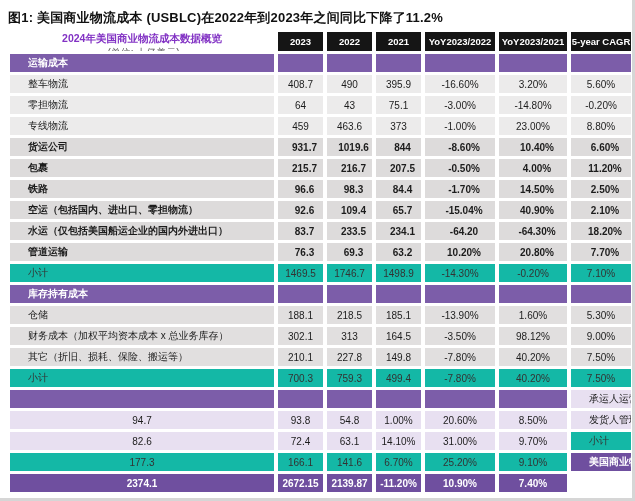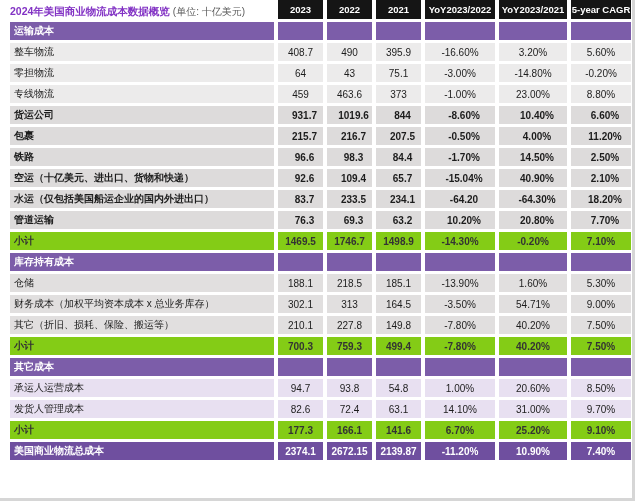--- a/index.html
+++ b/index.html
@@ -33,45 +33,46 @@
   .grid-body { row-gap:3px; margin-top:3px; grid-auto-rows:18px; }
   .hdr-cell {
     height:19px;
     display:flex; align-items:center; justify-content:center;
     background:#151515; color:#ffffff;
     font-size:9.5px; font-weight:700;
     white-space:nowrap;
   }
   .hdr-label-cell {
     background:transparent;
-    display:flex; align-items:flex-end; justify-content:flex-start;
-    white-space:nowrap; overflow:hidden;
+    display:flex; align-items:center; justify-content:flex-start;
+    white-space:nowrap; overflow:hidden;flex-direction:column;
   }
   .overview-label { color:#8232C4; font-weight:700; font-size:10.5px; }
   .unit-label { color:#595959; font-weight:400; font-size:10px; margin-left:3px; }
   .cell {
     display:flex; align-items:center;
     font-size:10px; color:#1c1c1c;
     white-space:nowrap; overflow:hidden;
   }
-  .cell.label { padding-left:4px; justify-content:flex-start; }
+  .cell.label { padding-left:18px; justify-content:flex-start; }
   .cell.num   { justify-content:center; }
   
   .section { background:#7C5DA9; color:#ffffff; font-weight:700; }
   .light   { background:#ECEBEB; font-weight:400;text-align:right; }
   .bold    { background:#DDDBDB; font-weight:700;padding-left:8px; }
   .plain   { background:#E1DFDF; font-weight:400; }
-  .subtotal{ background:#84cc16; color:#333333; font-weight:700; }
+  .subtotal{ background:#14b8a6; color:#333333; font-weight:400; }
   .lavender{ background:#E8E0F1; font-weight:400; }
   .total   { background:#6F4F9F; color:#ffffff; font-weight:700;text-align:center; }
 </style>
 </head>
 <body>
 
 <div class="page">
+  <div class="fig-title">图1: 美国商业物流成本 (USBLC)在2022年到2023年之间同比下降了11.2%</div>
 
   <div class="tbl">
     <div class="grid-row">
       <div class="hdr-cell hdr-label-cell">
         <span class="overview-label">2024年美国商业物流成本数据概览</span>
         <span class="unit-label">(单位: 十亿美元)</span>
       </div>
       <div class="hdr-cell">2023</div>
       <div class="hdr-cell">2022</div>
       <div class="hdr-cell">2021</div>
@@ -123,21 +124,21 @@
         <div class="cell num bold">-0.50%</div>
         <div class="cell num bold">4.00%</div>
         <div class="cell num bold">11.20%</div>
         <div class="cell label bold">铁路</div>
         <div class="cell num bold">96.6</div>
         <div class="cell num bold">98.3</div>
         <div class="cell num bold">84.4</div>
         <div class="cell num bold">-1.70%</div>
         <div class="cell num bold">14.50%</div>
         <div class="cell num bold">2.50%</div>
-        <div class="cell label bold">空运（十亿美元、进出口、货物和快递）</div>
+        <div class="cell label bold">空运（包括国内、进出口、零担物流）</div>
         <div class="cell num bold">92.6</div>
         <div class="cell num bold">109.4</div>
         <div class="cell num bold">65.7</div>
         <div class="cell num bold">-15.04%</div>
         <div class="cell num bold">40.90%</div>
         <div class="cell num bold">2.10%</div>
         <div class="cell label bold">水运（仅包括美国船运企业的国内外进出口）</div>
         <div class="cell num bold">83.7</div>
         <div class="cell num bold">233.5</div>
         <div class="cell num bold">234.1</div>
@@ -170,37 +171,36 @@
         <div class="cell num plain">218.5</div>
         <div class="cell num plain">185.1</div>
         <div class="cell num plain">-13.90%</div>
         <div class="cell num plain">1.60%</div>
         <div class="cell num plain">5.30%</div>
         <div class="cell label plain">财务成本（加权平均资本成本 x 总业务库存）</div>
         <div class="cell num plain">302.1</div>
         <div class="cell num plain">313</div>
         <div class="cell num plain">164.5</div>
         <div class="cell num plain">-3.50%</div>
-        <div class="cell num plain">54.71%</div>
+        <div class="cell num plain">98.12%</div>
         <div class="cell num plain">9.00%</div>
         <div class="cell label plain">其它（折旧、损耗、保险、搬运等）</div>
         <div class="cell num plain">210.1</div>
         <div class="cell num plain">227.8</div>
         <div class="cell num plain">149.8</div>
         <div class="cell num plain">-7.80%</div>
         <div class="cell num plain">40.20%</div>
         <div class="cell num plain">7.50%</div>
         <div class="cell label subtotal">小计</div>
         <div class="cell num subtotal">700.3</div>
         <div class="cell num subtotal">759.3</div>
         <div class="cell num subtotal">499.4</div>
         <div class="cell num subtotal">-7.80%</div>
         <div class="cell num subtotal">40.20%</div>
         <div class="cell num subtotal">7.50%</div>
-        <div class="cell label section">其它成本</div>
         <div class="cell num section"></div>
         <div class="cell num section"></div>
         <div class="cell num section"></div>
         <div class="cell num section"></div>
         <div class="cell num section"></div>
         <div class="cell num section"></div>
         <div class="cell label lavender">承运人运营成本</div>
         <div class="cell num lavender">94.7</div>
         <div class="cell num lavender">93.8</div>
         <div class="cell num lavender">54.8</div>

